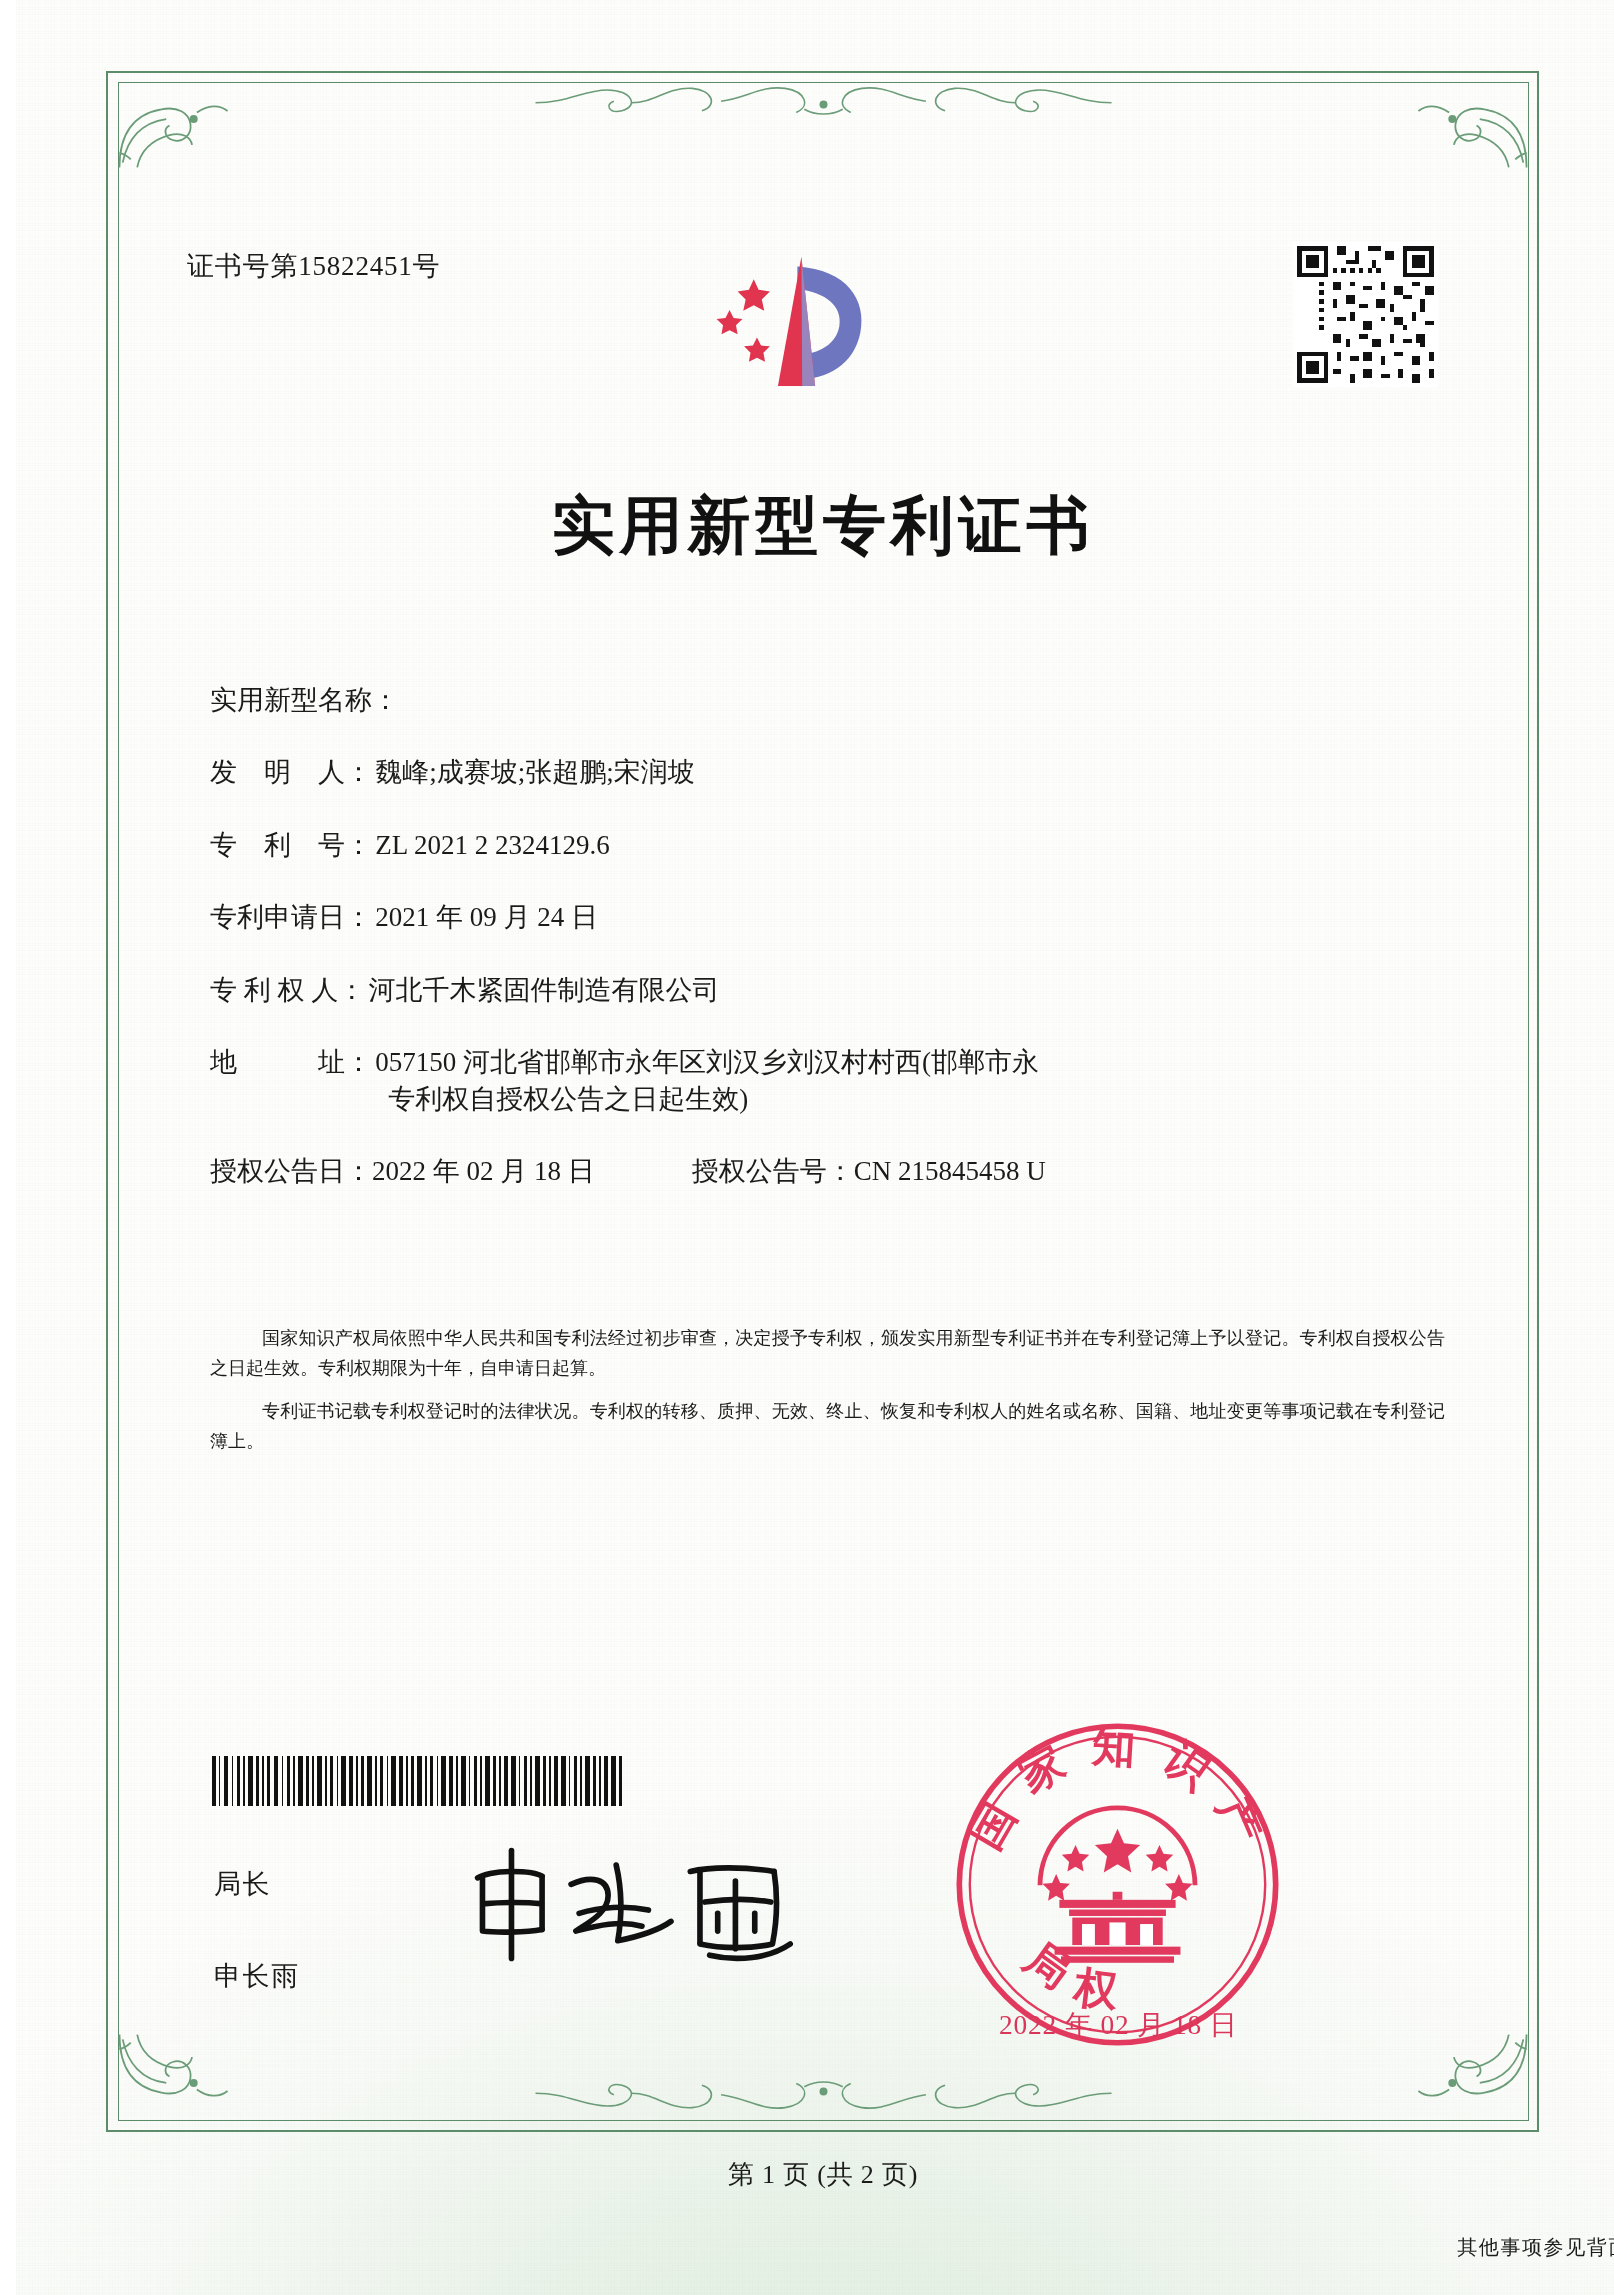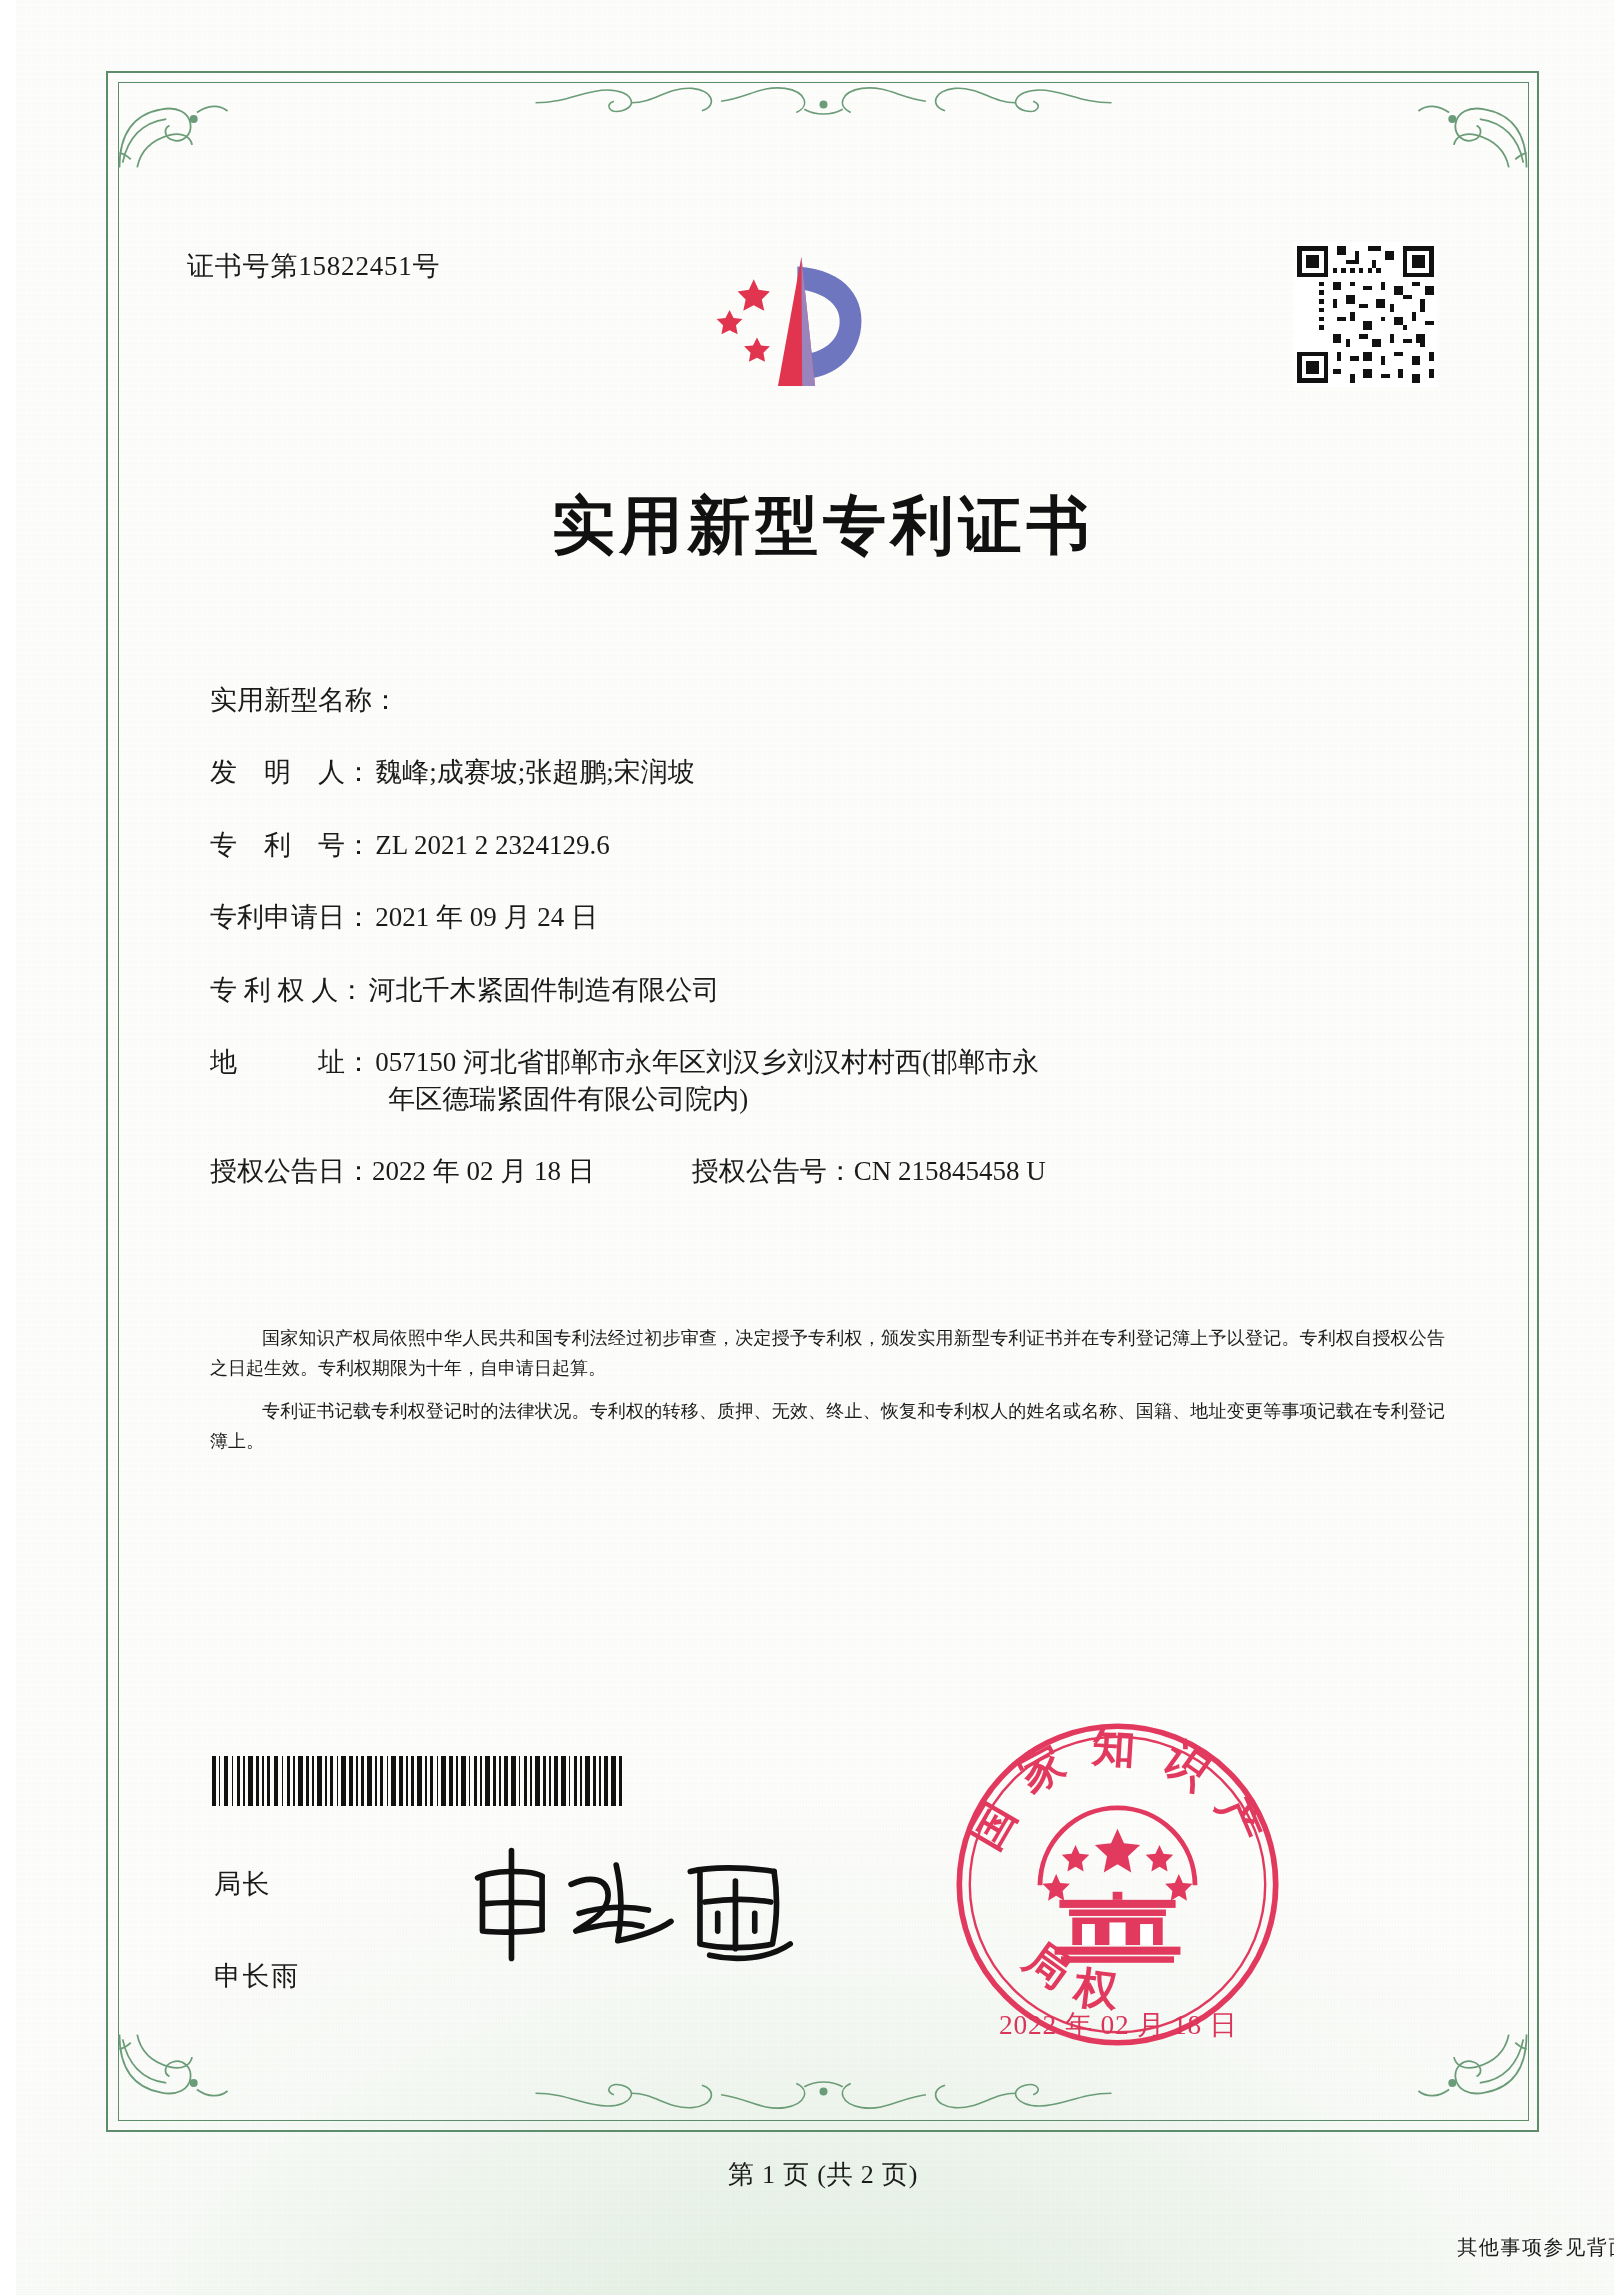--- a/index.html
+++ b/index.html
@@ -432,21 +432,21 @@
       <span class="field-value">2021 年 09 月 24 日</span>
     </div>
     <div class="field-row">
       <span class="field-label">专 利 权 人：</span>
       <span class="field-value">河北千木紧固件制造有限公司</span>
     </div>
     <div class="field-row">
       <span class="field-label">地　　　址：</span>
       <span class="field-value">
         <span>057150 河北省邯郸市永年区刘汉乡刘汉村村西(邯郸市永</span>
-        <span class="line2">年区德瑞紧固件有限公司院内)</span>
+        <span class="line2">专利权自授权公告之日起生效)</span>
       </span>
     </div>
     <div class="row-inline">
       <span class="field-label">授权公告日：</span>
       <span>2022 年 02 月 18 日</span>
       <span class="gap"></span>
       <span class="field-label">授权公告号：</span>
       <span>CN 215845458 U</span>
     </div>
   </div>

